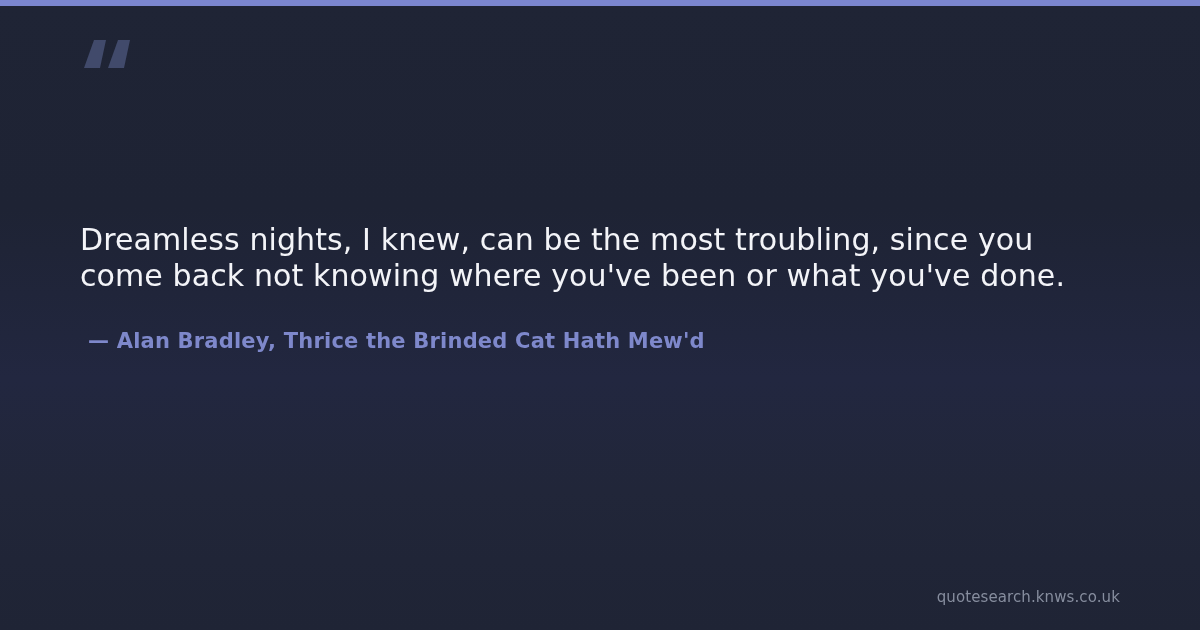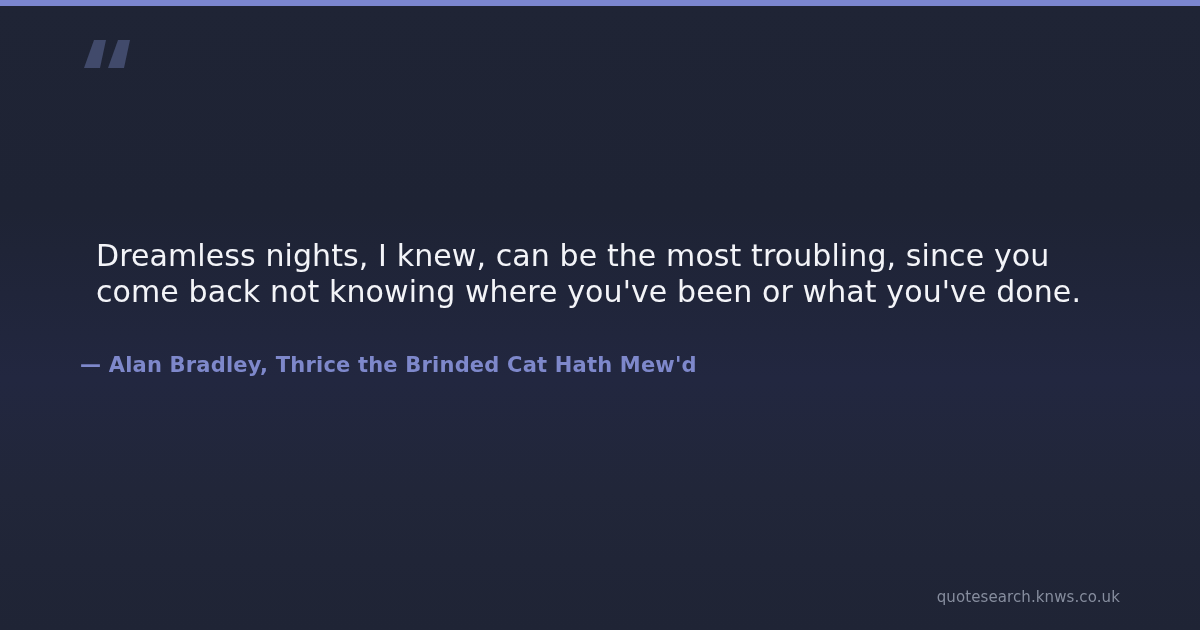--- a/index.html
+++ b/index.html
@@ -51,31 +51,31 @@
   }
 
   #content {
     position: absolute;
     left: 80px;
     top: 222px;
     width: 1040px;
   }
 
   #quote-text {
-    margin: 16px;
+    margin: 0;
     color: #f3f4f8;
     font-size: 30px;
     line-height: 36px;
     font-weight: 400;
     letter-spacing: 0.1px;
     white-space: pre-wrap;
   }
 
   #attribution {
-    margin: 0;
+    margin: 8px;
     padding-top: 25px;
     color: #7e88cb;
     font-size: 21px;
     line-height: 28px;
     font-weight: bold;
     letter-spacing: 0.2px;
   }
 
   #footer-url {
     position: absolute;

